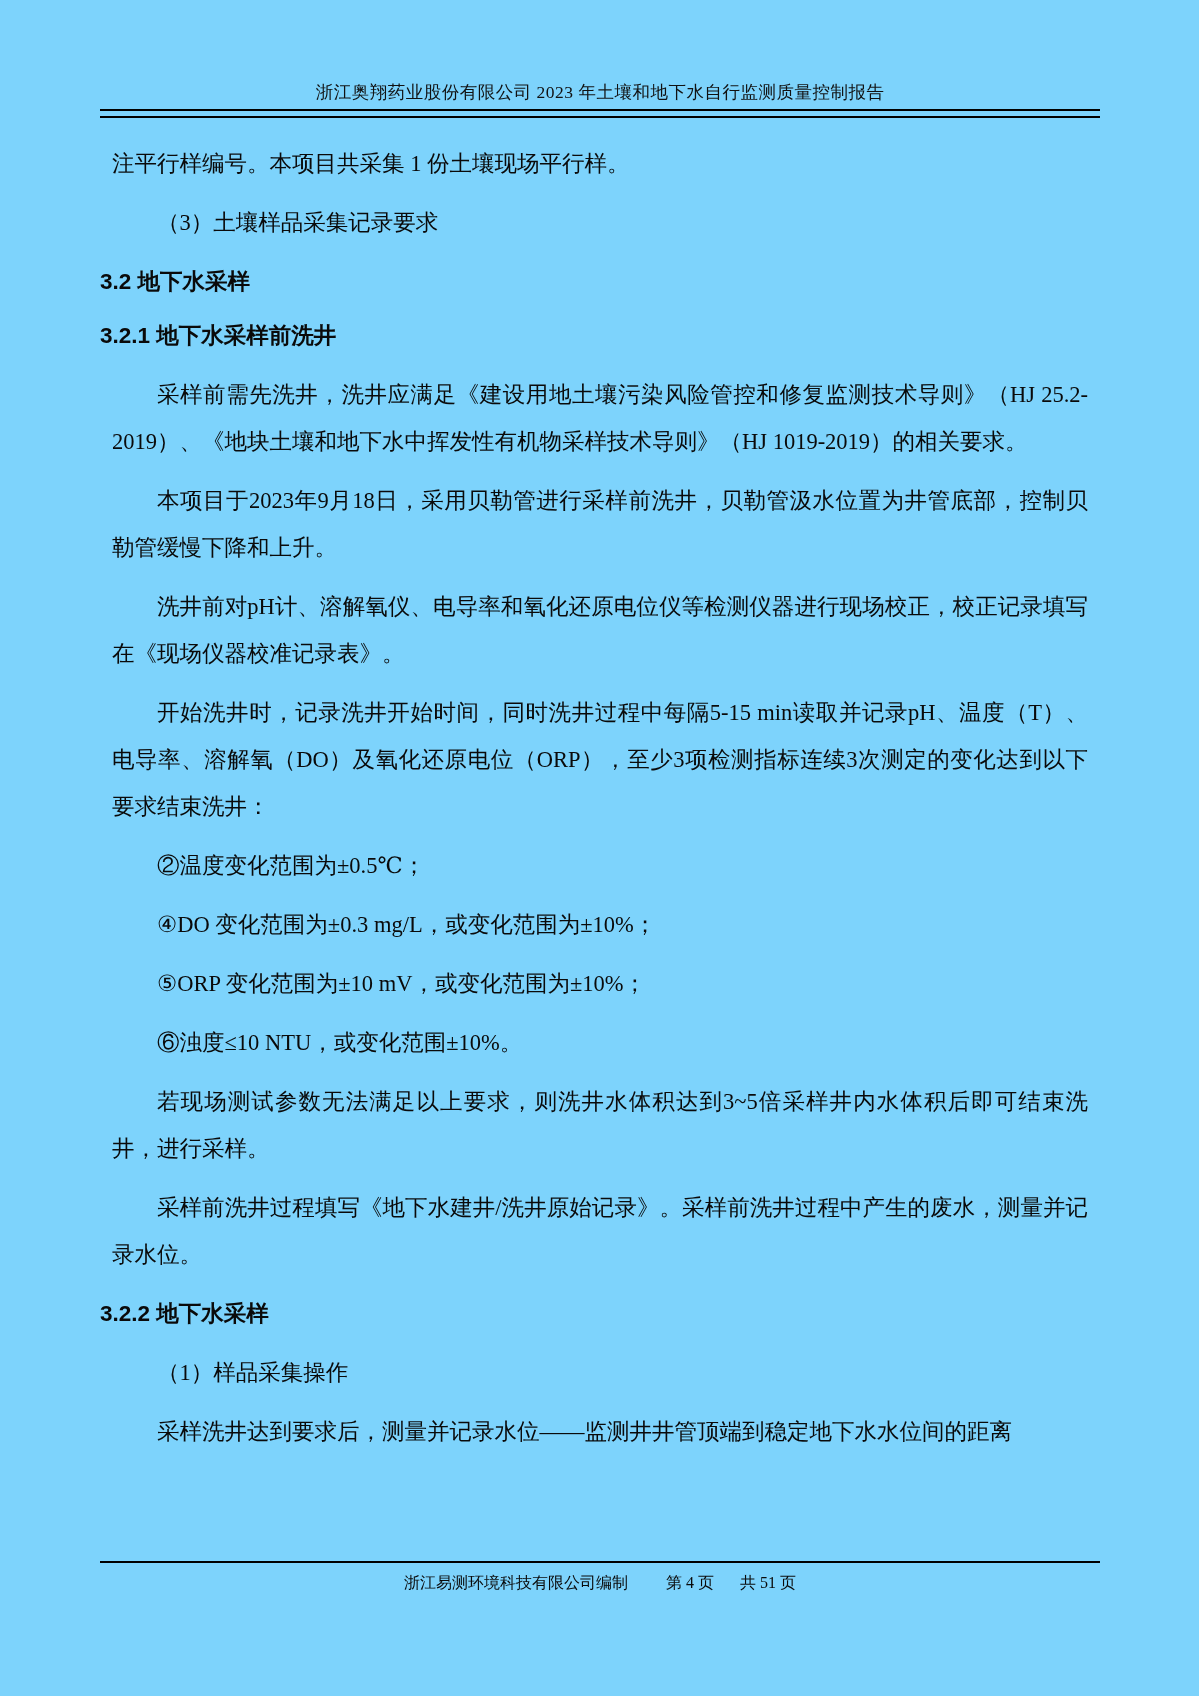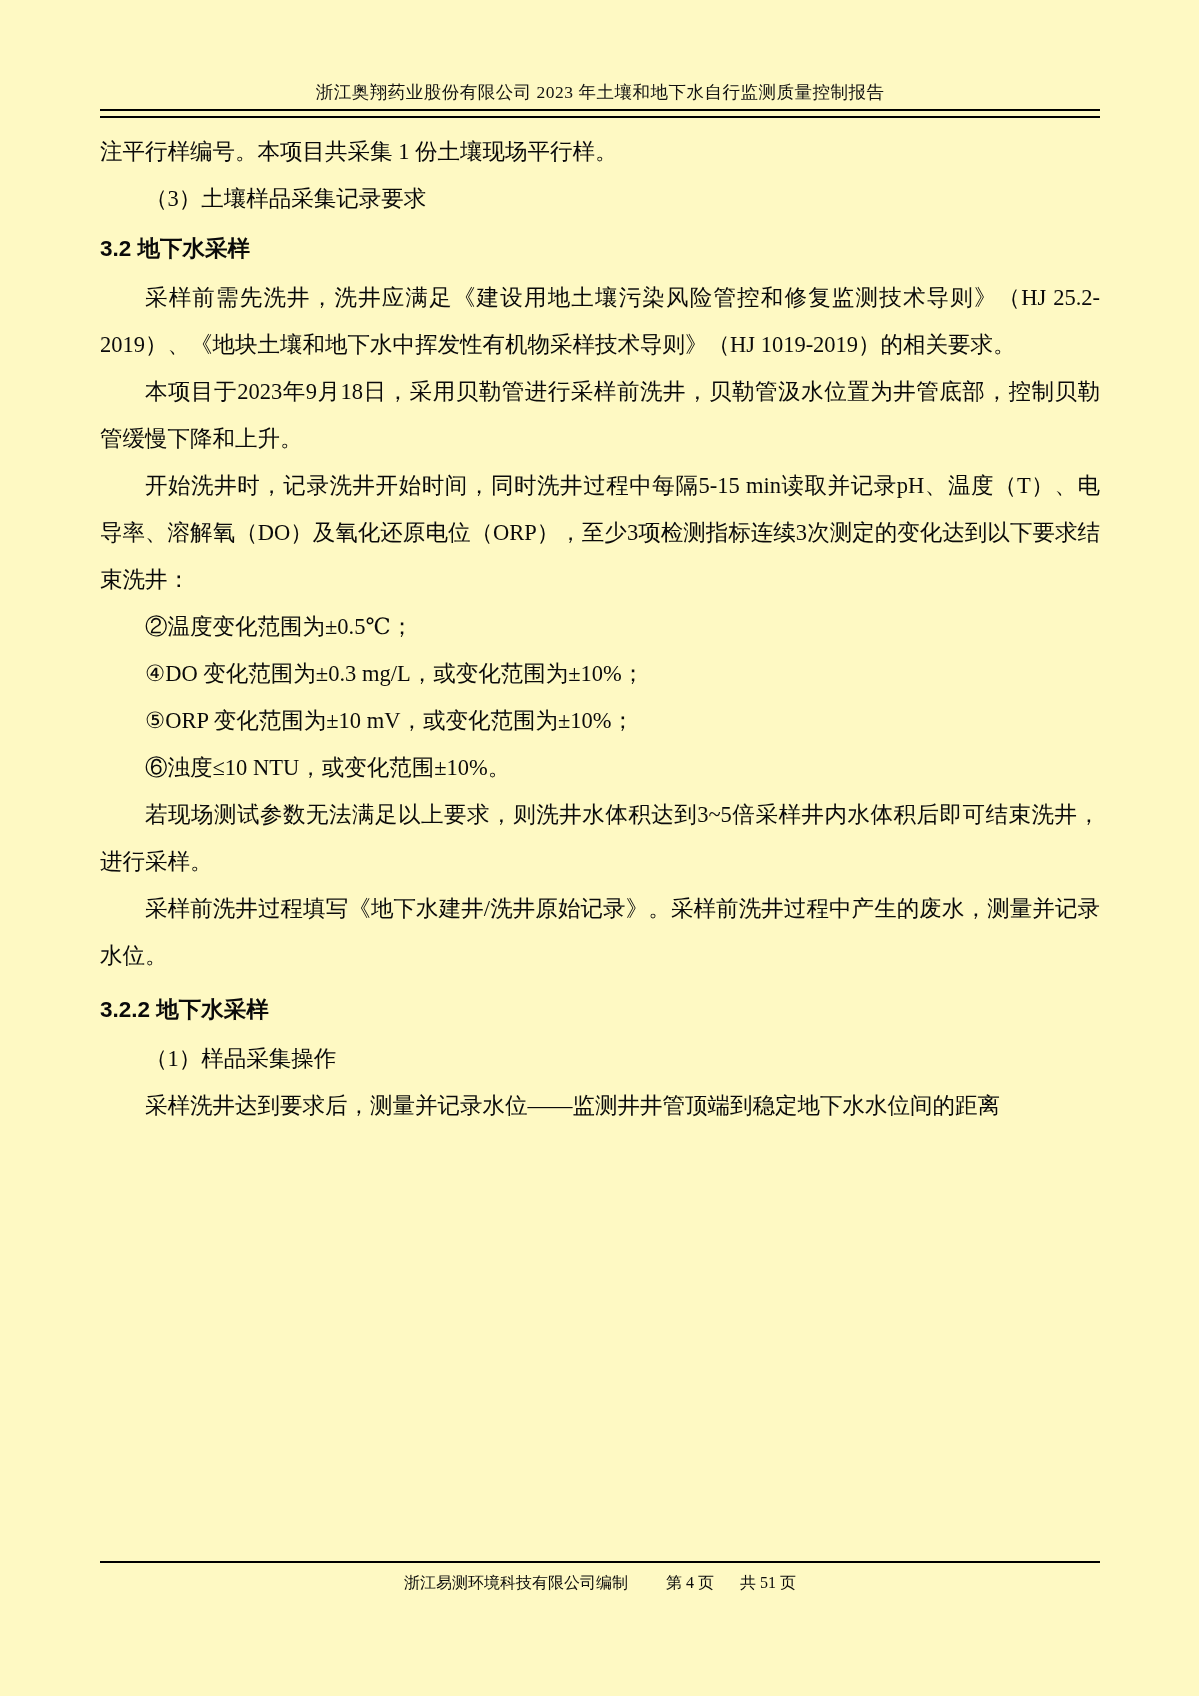--- a/index.html
+++ b/index.html
@@ -1,21 +1,21 @@
 <!DOCTYPE html>
 <html><head>
 <meta charset="utf-8">
 <style>
   * { box-sizing: border-box; }
   html, body { margin: 0; padding: 0; background: #ffffff; }
   .page {
     position: relative;
     width: 1199px;
     height: 1696px;
-    background: #fef9c3;
+    background: #7dd3fc;
     color: #000000;
     font-family: "Liberation Serif", "DejaVu Serif", serif;
     overflow: hidden;
   }
   .header {
     position: absolute;
     top: 80px;
     left: 100px;
     width: 1000px;
   }
@@ -32,21 +32,21 @@
     border-top: 2px solid #000000;
     border-bottom: 2px solid #000000;
   }
   .doc-body {
     position: absolute;
     top: 128px;
     left: 100px;
     width: 1000px;
   }
   .doc-body p {
-    margin: 0;
+    margin: 12px;
     font-size: 22.5px;
     line-height: 47px;
     text-align: justify;
     text-justify: inter-ideograph;
     color: #0a0a0a;
   }
   p.pind { text-indent: 2em; }
   p.plist { text-indent: 2em; text-align: left; }
   p.plain { text-indent: 0; }
   .hding {
@@ -83,22 +83,24 @@
 
   <div class="header">
     <div class="header-title">浙江奥翔药业股份有限公司 2023 年土壤和地下水自行监测质量控制报告</div>
     <div class="header-rule"></div>
   </div>
 
   <div class="doc-body">
     <p class="plain">注平行样编号。本项目共采集 1 份土壤现场平行样。</p>
     <p class="pind">（3）土壤样品采集记录要求</p>
     <p class="hding h2c">3.2 地下水采样</p>
+    <p class="hding h3c">3.2.1 地下水采样前洗井</p>
     <p class="pind">采样前需先洗井，洗井应满足《建设用地土壤污染风险管控和修复监测技术导则》（HJ 25.2-2019）、《地块土壤和地下水中挥发性有机物采样技术导则》（HJ 1019-2019）的相关要求。</p>
     <p class="pind">本项目于2023年9月18日，采用贝勒管进行采样前洗井，贝勒管汲水位置为井管底部，控制贝勒管缓慢下降和上升。</p>
+    <p class="pind">洗井前对pH计、溶解氧仪、电导率和氧化还原电位仪等检测仪器进行现场校正，校正记录填写在《现场仪器校准记录表》。</p>
     <p class="pind">开始洗井时，记录洗井开始时间，同时洗井过程中每隔5-15 min读取并记录pH、温度（T）、电导率、溶解氧（DO）及氧化还原电位（ORP），至少3项检测指标连续3次测定的变化达到以下要求结束洗井：</p>
     <p class="plist">②温度变化范围为±0.5℃；</p>
     <p class="plist">④DO 变化范围为±0.3 mg/L，或变化范围为±10%；</p>
     <p class="plist">⑤ORP 变化范围为±10 mV，或变化范围为±10%；</p>
     <p class="plist">⑥浊度≤10 NTU，或变化范围±10%。</p>
     <p class="pind">若现场测试参数无法满足以上要求，则洗井水体积达到3~5倍采样井内水体积后即可结束洗井，进行采样。</p>
     <p class="pind">采样前洗井过程填写《地下水建井/洗井原始记录》。采样前洗井过程中产生的废水，测量并记录水位。</p>
     <p class="hding h3c">3.2.2 地下水采样</p>
     <p class="pind">（1）样品采集操作</p>
     <p class="pind">采样洗井达到要求后，测量并记录水位——监测井井管顶端到稳定地下水水位间的距离</p>

